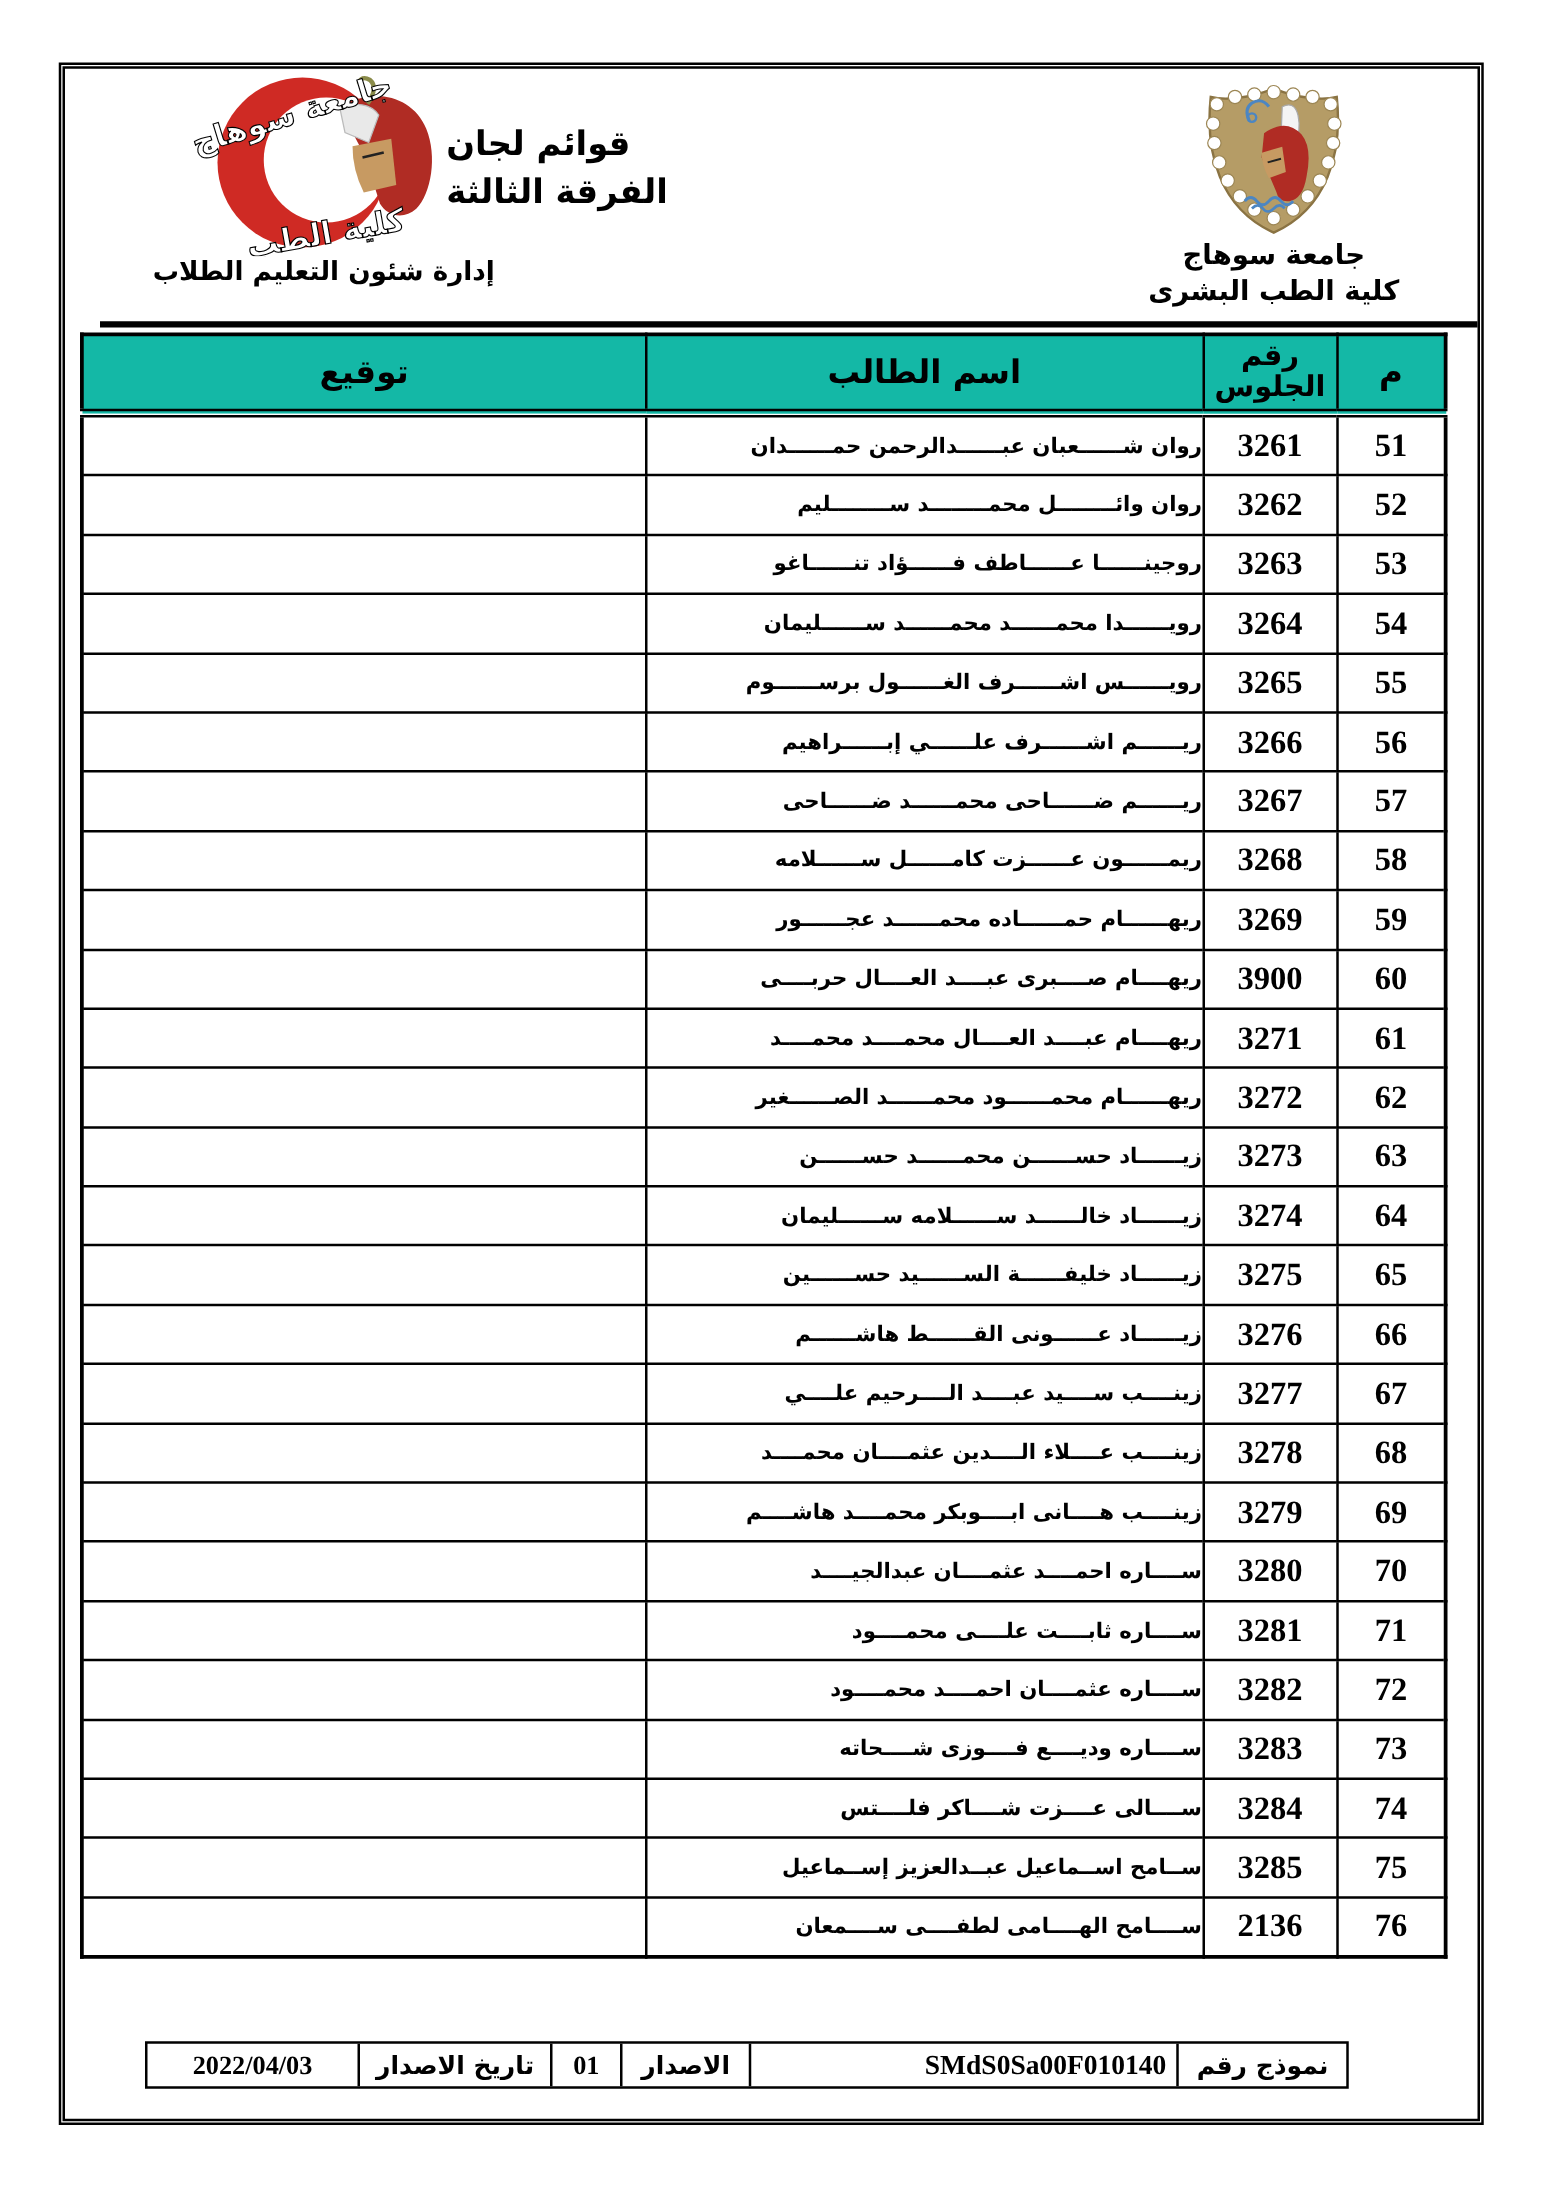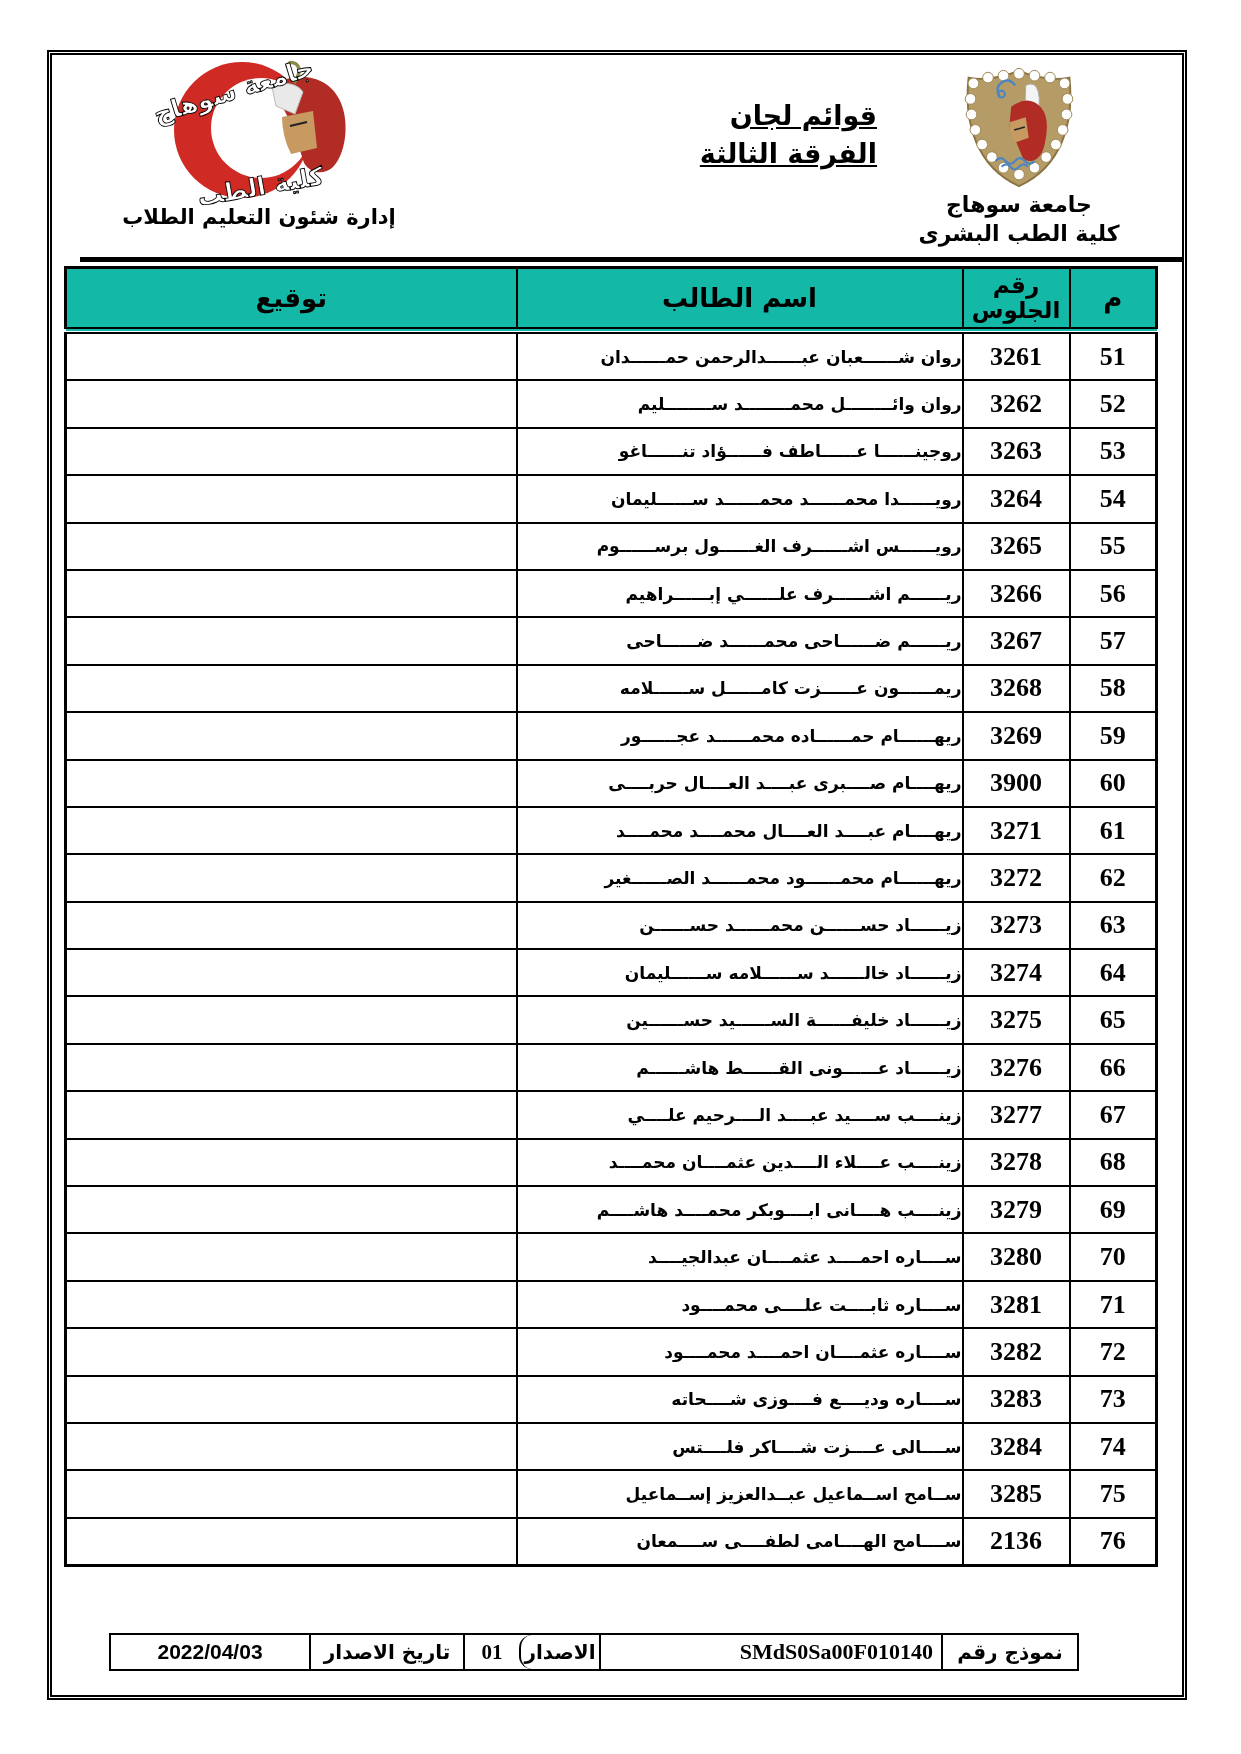--- a/index.html
+++ b/index.html
@@ -9,21 +9,21 @@
   }
   .frame{
     position:absolute;left:47px;top:50px;width:1130px;height:1640px;
     border:5px double #000;background:#fff;
   }
   
   .hdr-right{position:absolute;top:10px;right:38px;width:250px;text-align:center;}
   .hdr-right svg{width:120px;height:126px;display:block;margin:0 auto;}
   .org-line{font-size:22px;font-weight:bold;line-height:1.3;}
   .hdr-center{position:absolute;top:42px;left:50%;transform:translateX(-50%);
-    text-align:right;width:520px;text-decoration:underline;}
+    text-align:left;width:520px;}
   .t1,.t2{font-size:27px;font-weight:bold;line-height:1.4;}
   .t3{font-size:29px;font-weight:bold;margin-top:10px;}
   .hdr-left{position:absolute;top:0;left:42px;width:330px;text-align:center;}
   .hdr-left svg{width:232px;height:150px;display:block;margin:0 auto;}
   .dept{font-size:21px;font-weight:bold;margin-top:0px;}
   .rule{position:absolute;top:202px;left:28px;width:1102px;height:5px;background:#000;}
   
   table.main{
     position:absolute;top:211px;right:24px;width:1091px;
     border-collapse:collapse;table-layout:fixed;background:#fff;
@@ -56,24 +56,24 @@
   }
   .fcell{
     display:flex;align-items:center;justify-content:center;
     border-inline-end:2px solid #000;box-sizing:border-box;
     font-weight:bold;font-size:20px;white-space:nowrap;
   }
   .fcell:last-child{border-inline-end:none;}
   .f-form{width:136px;}
   .f-code{width:342px;font-family:"Liberation Serif",serif;font-size:22px;
     justify-content:flex-start;padding-right:8px;}
-  .f-issue{width:80px;border-radius:13px;}
+  .f-issue{width:103px;}
   .f-issueval{width:56px;font-family:"Liberation Serif",serif;font-size:21px;}
   .f-datelbl{width:154px;}
-  .f-dateval{width:198px;font-family:Liberation Sans, sans-serif;font-size:21px;}
+  .f-dateval{width:168px;font-family:Liberation Serif, serif;font-size:21px;}
 </style>
 </head>
 <body>
 
 <div class="frame">
 
   <div class="hdr-right">
     <svg viewBox="0 0 120 130" aria-hidden="true">
       <path d="M60,6 C80,14 100,16 112,13 C117,60 104,105 60,125 C16,105 3,60 8,13 C20,16 40,14 60,6 Z" fill="#b59c66" stroke="#8a7343" stroke-width="2"></path>
       <g fill="#ffffff" stroke="#9c8654" stroke-width="1">

